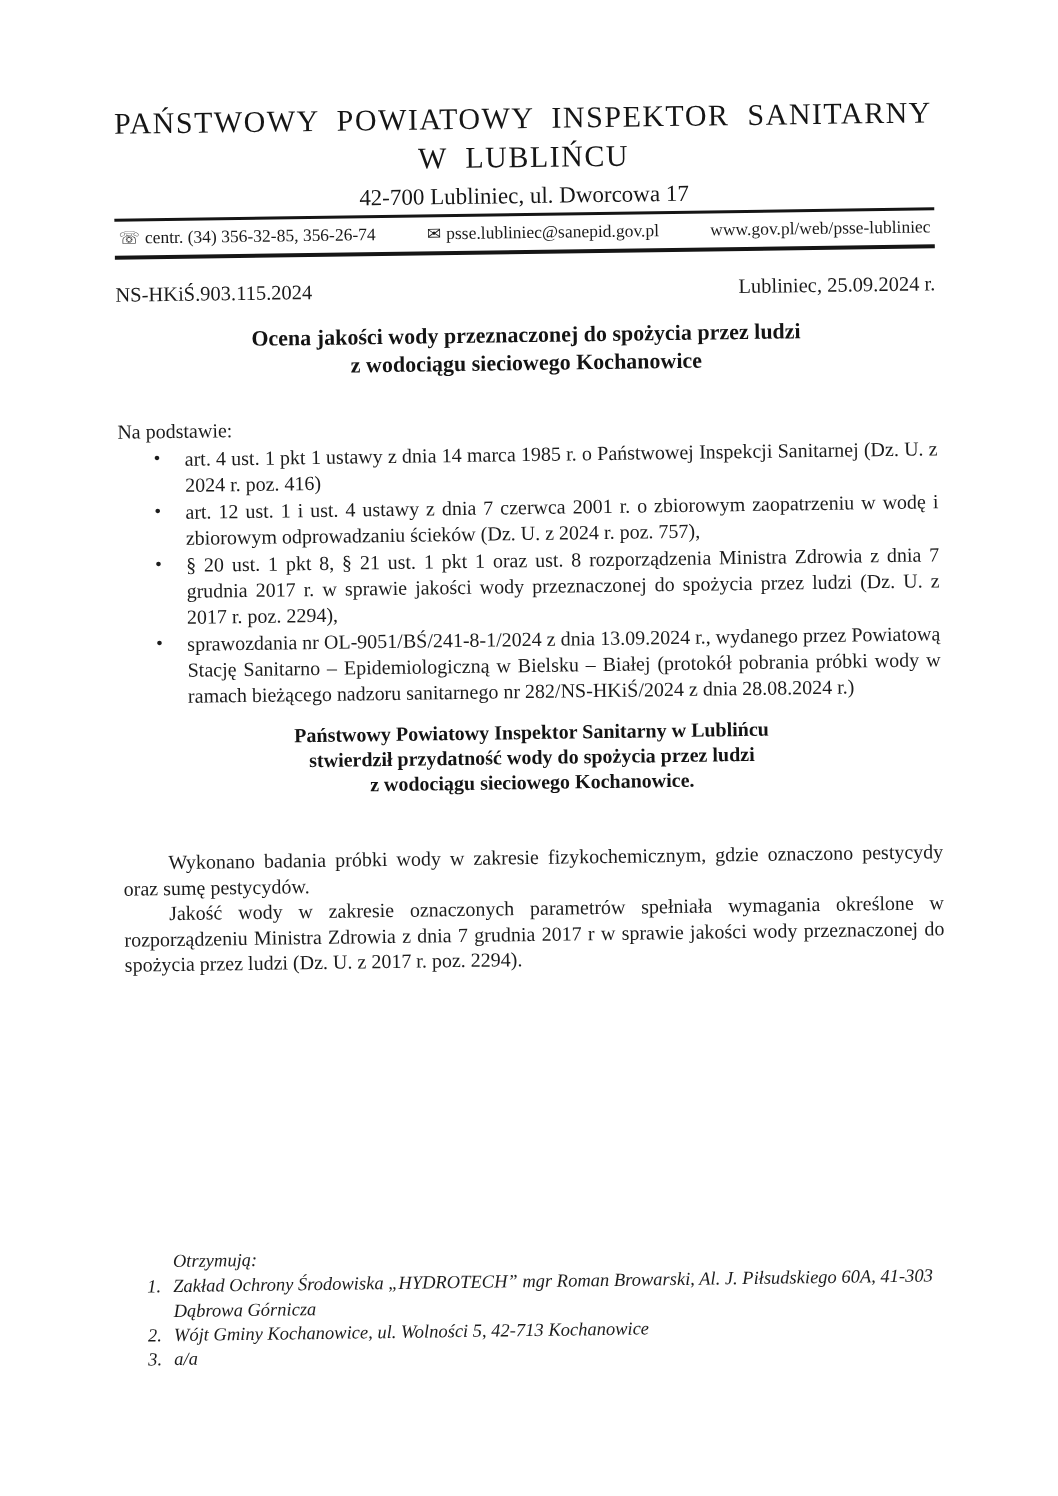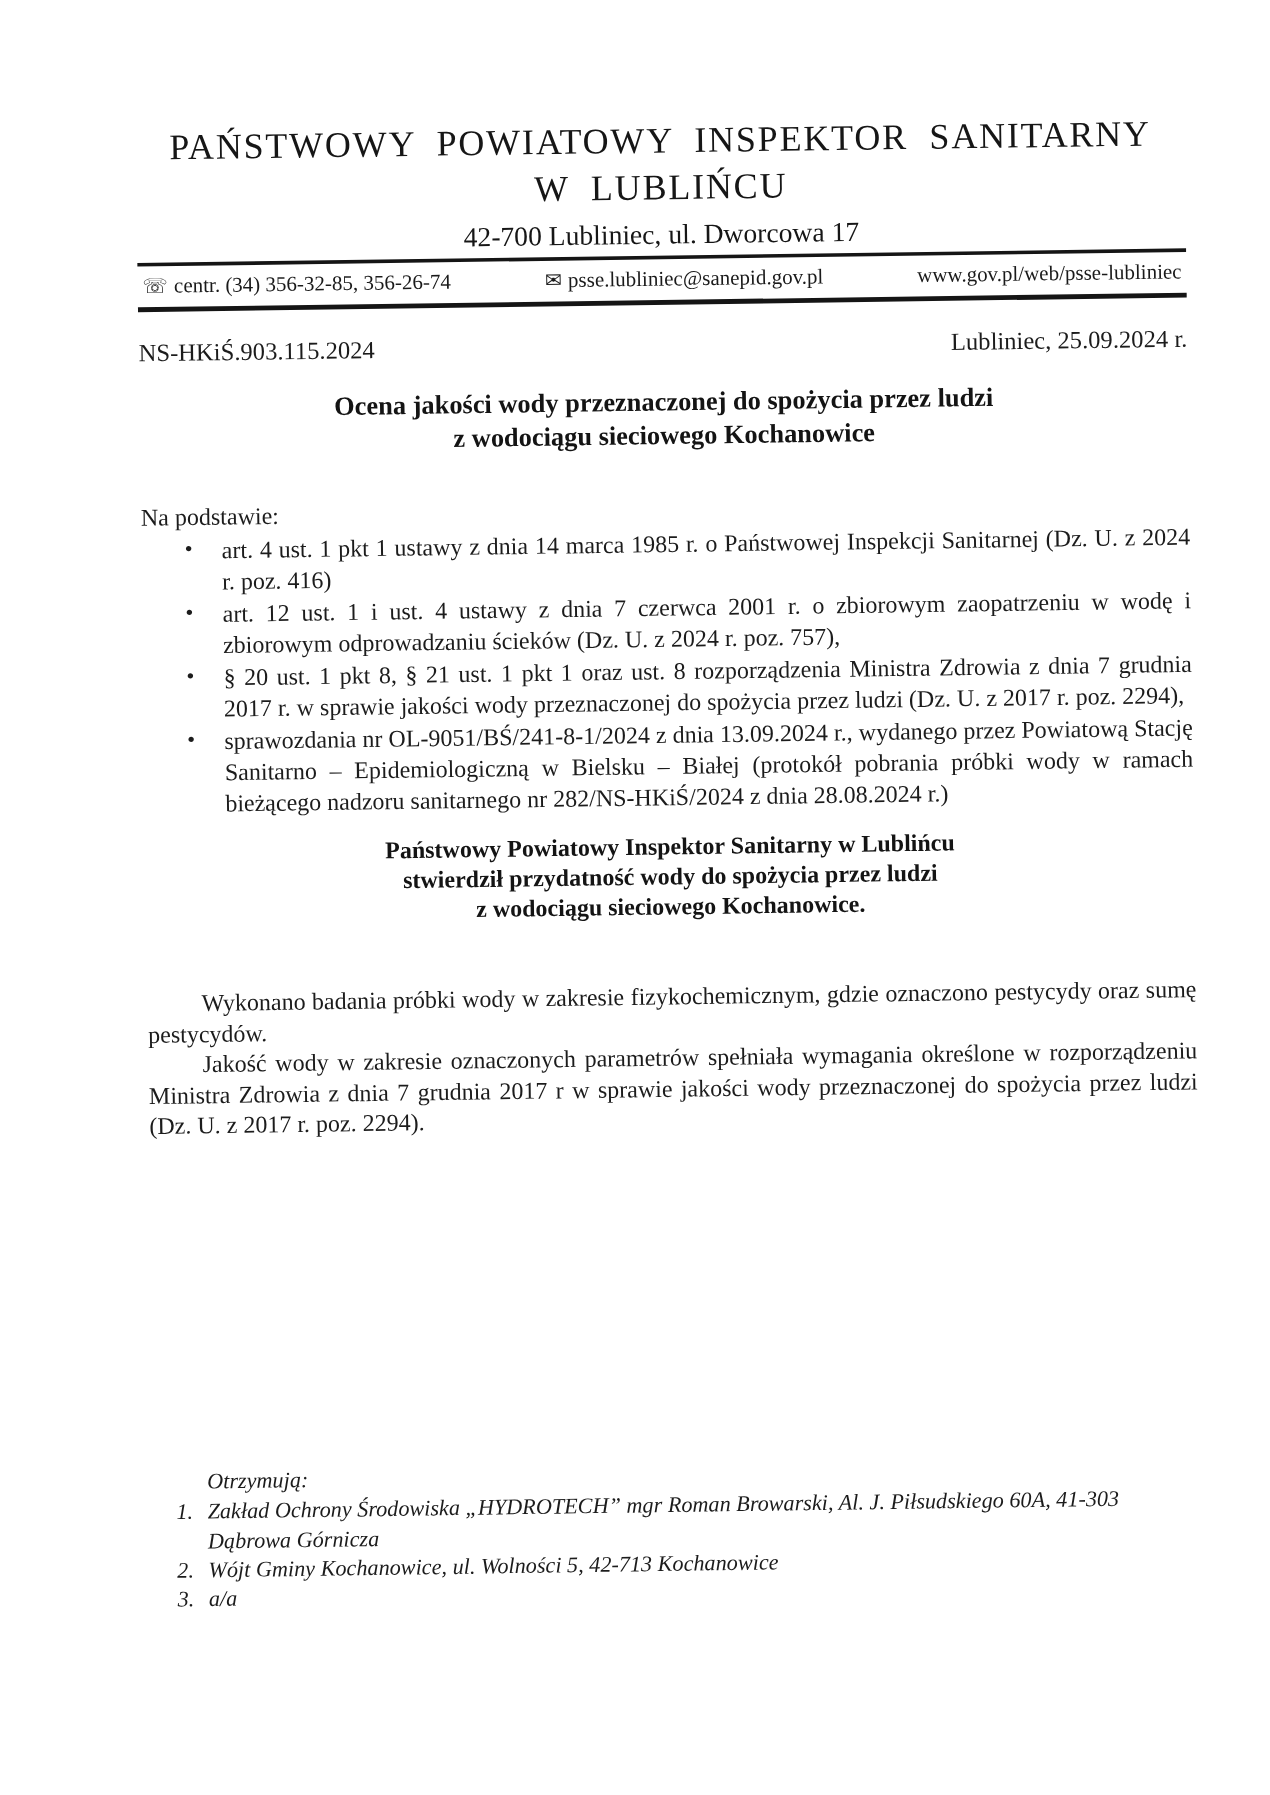--- a/index.html
+++ b/index.html
@@ -11,21 +11,21 @@
     width: 1058px;
     height: 1496px;
     overflow: hidden;
     font-family: "Liberation Serif", "DejaVu Serif", serif;
     color: #1c1c1c;
   }
   .sheet {
     box-sizing: border-box;
     width: 1058px;
     height: 1496px;
-    padding: 98px 66px 30px 118px;
+    padding: 98px 120px 30px 118px;
     background: #ffffff;
   }
   .scan-tilt {
     transform: rotate(-0.8deg);
     transform-origin: 50% 30%;
   }
   
   .letterhead { text-align: center; }
   .org-line {
     font-size: 30px;

